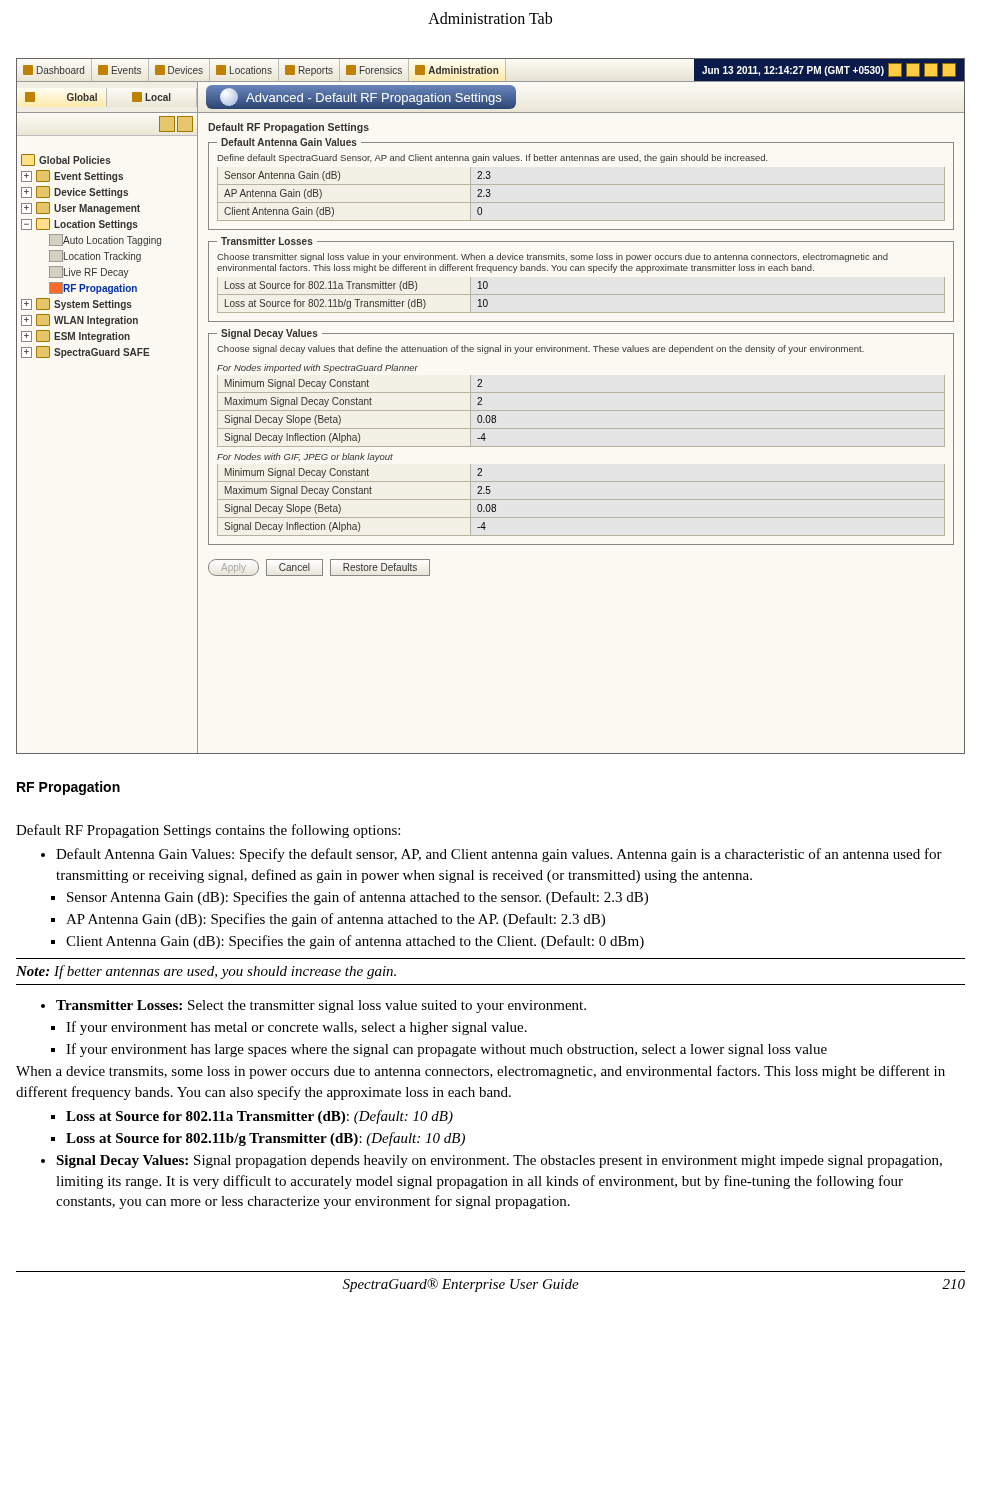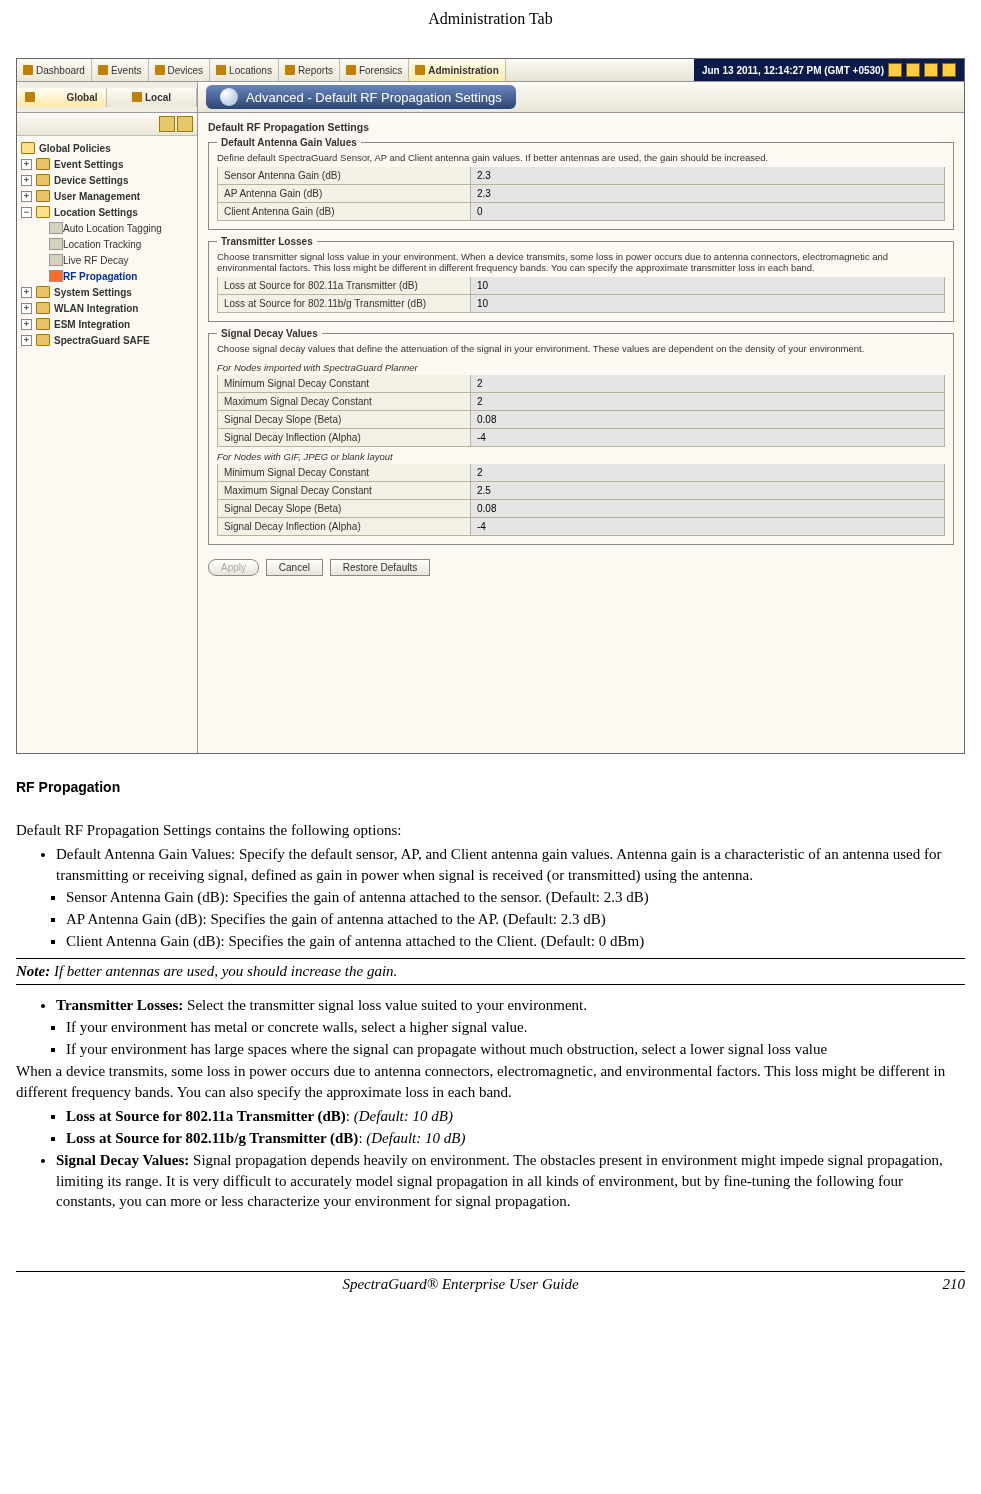--- a/index.html
+++ b/index.html
@@ -135,20 +135,21 @@
     gap: 2px;
     padding: 3px 4px;
     background: linear-gradient(#fcfbf5, #eae6d6);
     border-bottom: 1px solid #bbb;
   }
   .side-tools span {
     width: 14px; height: 14px; background: #e6c76c; border: 1px solid #a07800;
   }
   .tree {
     padding: 4px 2px;
+    margin-top: 12px;
   }
   .tree-row {
     display: flex;
     align-items: center;
     gap: 4px;
     padding: 2px 0 2px 2px;
     cursor: pointer;
   }
   .expander {
     width: 9px; height: 9px; border: 1px solid #888;

